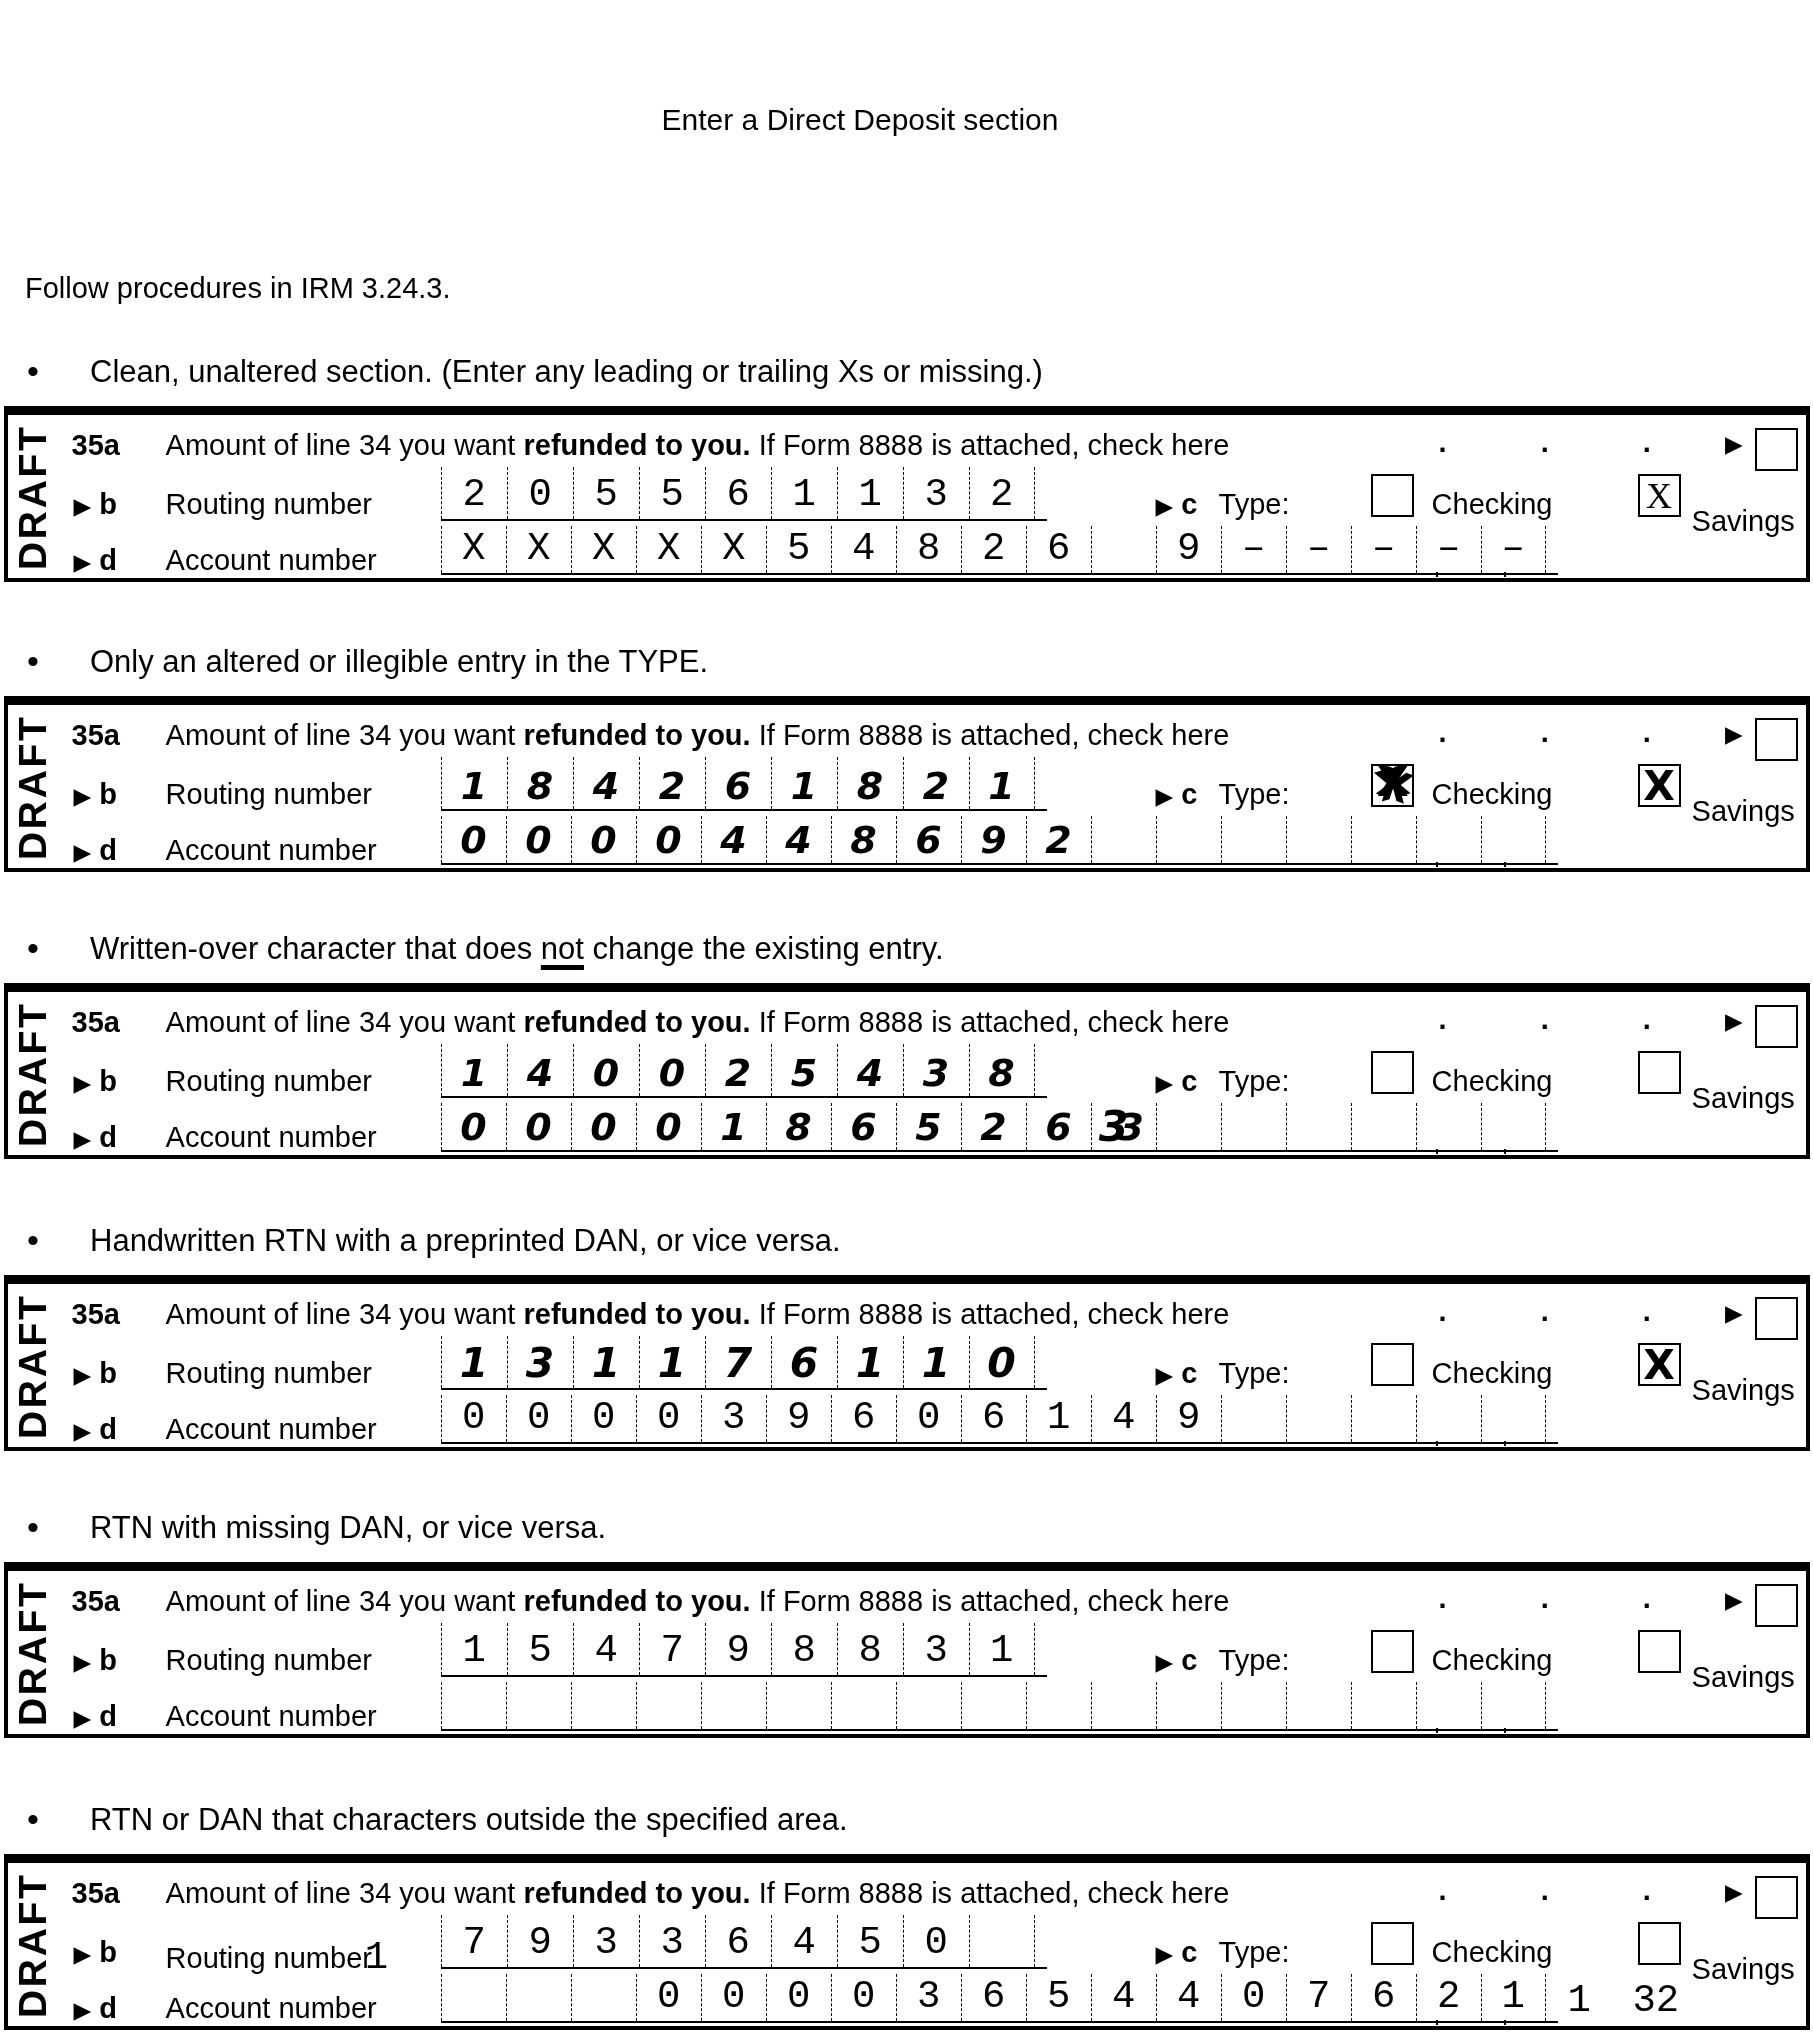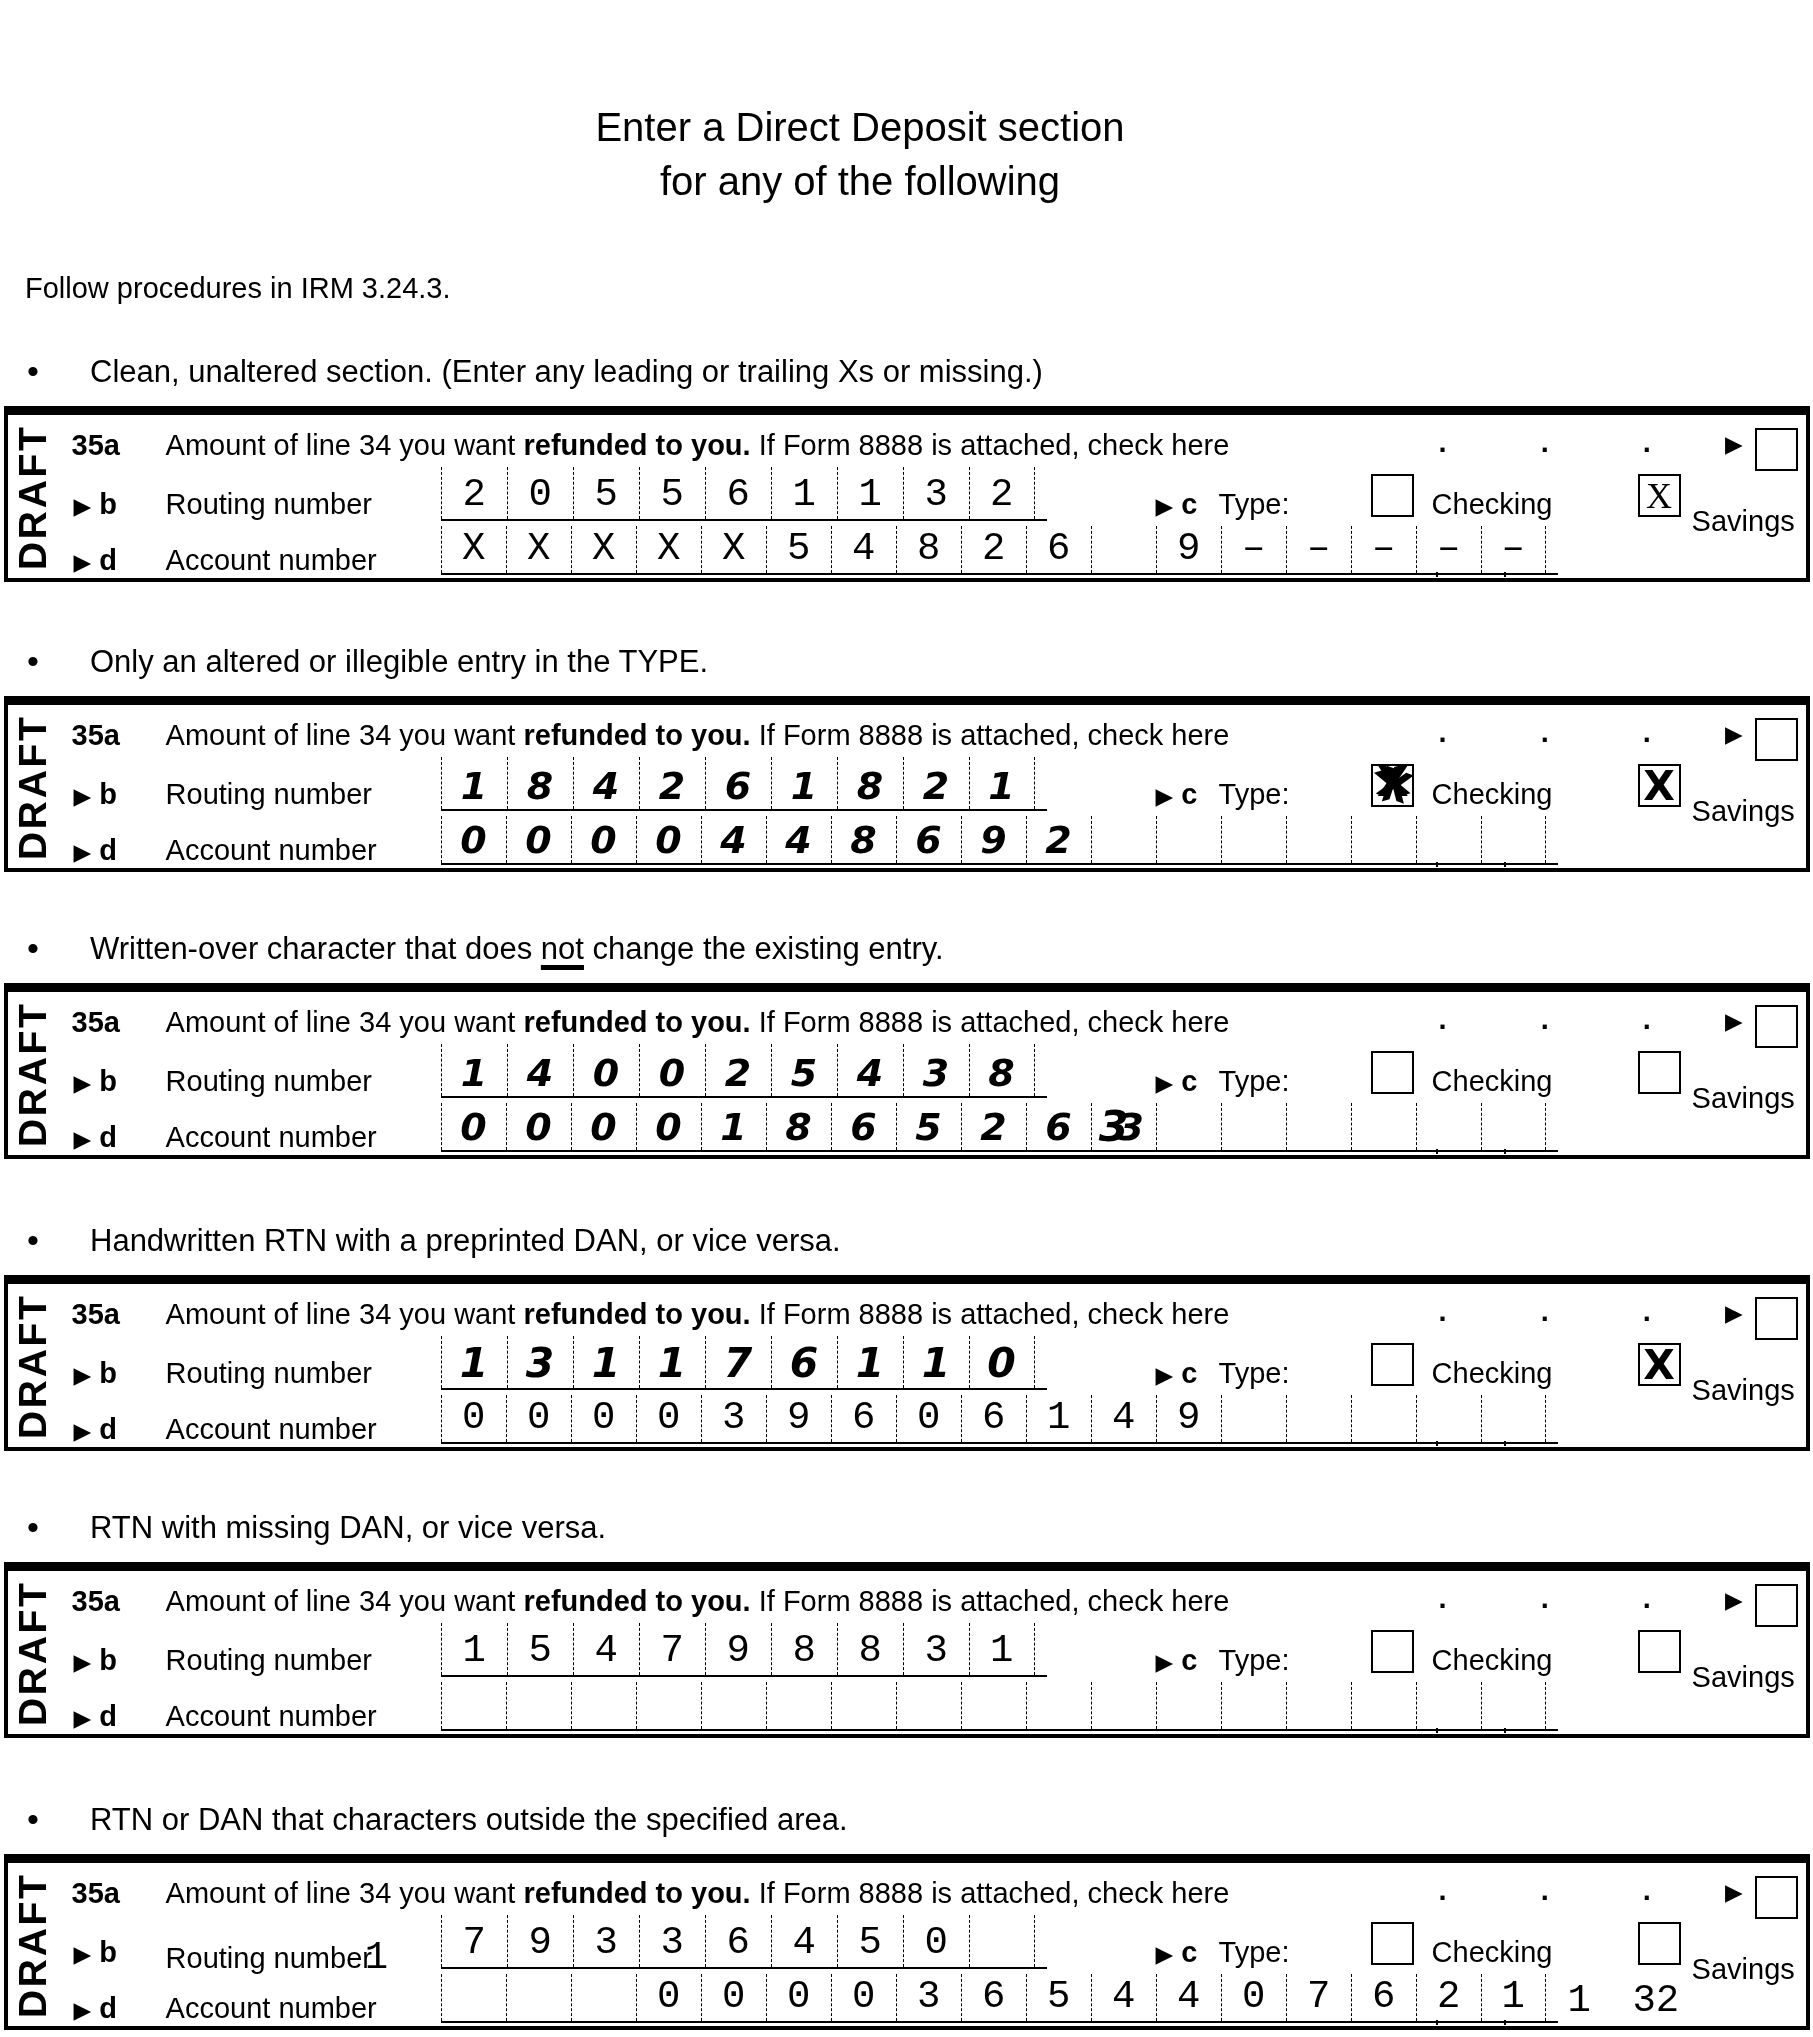--- a/index.html
+++ b/index.html
@@ -2,21 +2,21 @@
 <html style="font-size:14.3px"><head>
 <meta charset="utf-8">
 <style>
   * { margin:0; padding:0; }
   body { margin:0; background:#fff; }
   .page { position:relative; width:1814px; height:2037px; background:#fff; color:#000;
           font-family:"Liberation Sans", sans-serif; overflow:hidden; }
 
   .title { position:absolute; top:1.8px; left:0; width:1720px; text-align:center; font-size:41px; }
   .subtitle { position:absolute; top:100px; left:0; width:1720px; text-align:center;
-              font-size:40px; line-height:1.35; }
+              font-size:30px; line-height:1.35; }
   .intro { position:absolute; top:258px; left:25px; font-size:29px;margin-top:14px; }
 
   .section { position:absolute; left:0; width:1814px; height:240px; }
   .bullet { position:absolute; top:5.4px; left:27px; font-size:31px; }
   .bdot  { position:absolute; left:0; top:-2.7px; font-size:34px; }
   .btext { position:absolute; left:63px; top:0; white-space:nowrap; }
   .b-bold { font-weight:normal; text-decoration:underline; text-decoration-thickness:4.5px; text-underline-offset:6.3px; }
 
   .fbox { position:absolute; top:57px; left:3.6px; width:1806px; height:176px;
           border:4.5px solid #000; border-top-width:9px; box-sizing:border-box; font-size:29px; }
@@ -78,21 +78,20 @@
   .tick { position:absolute; width:2.7px; height:5.4px; background:#000; }
   .tick-1 { left:1428px; top:157px; }
   .tick-2 { left:1496px; top:157px; }
 </style>
 </head>
 <body>
 
 <div class="page">
   <div class="subtitle">
     <div>Enter a Direct Deposit section</div>
-    <div>for any of the following</div>
   </div>
   <div class="intro">Follow procedures in IRM 3.24.3.</div>
   <div id="sections">
       <div class="section" style="top: 349px;">
     <div class="bullet">
       <span class="bdot">•</span>
       <span class="btext"><span class="b-pre">Clean, unaltered section. (Enter any leading or trailing Xs or missing.)</span><span class="b-bold"></span><span class="b-post"></span></span>
     </div>
     <div class="fbox">
       <div class="draft">DRAFT</div>

